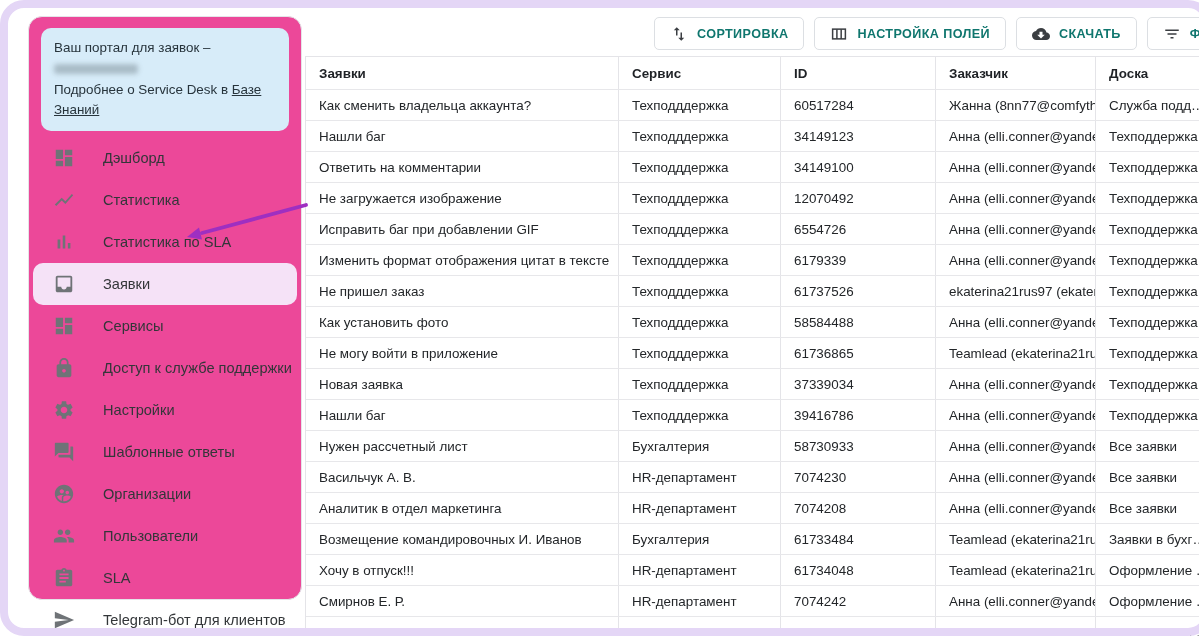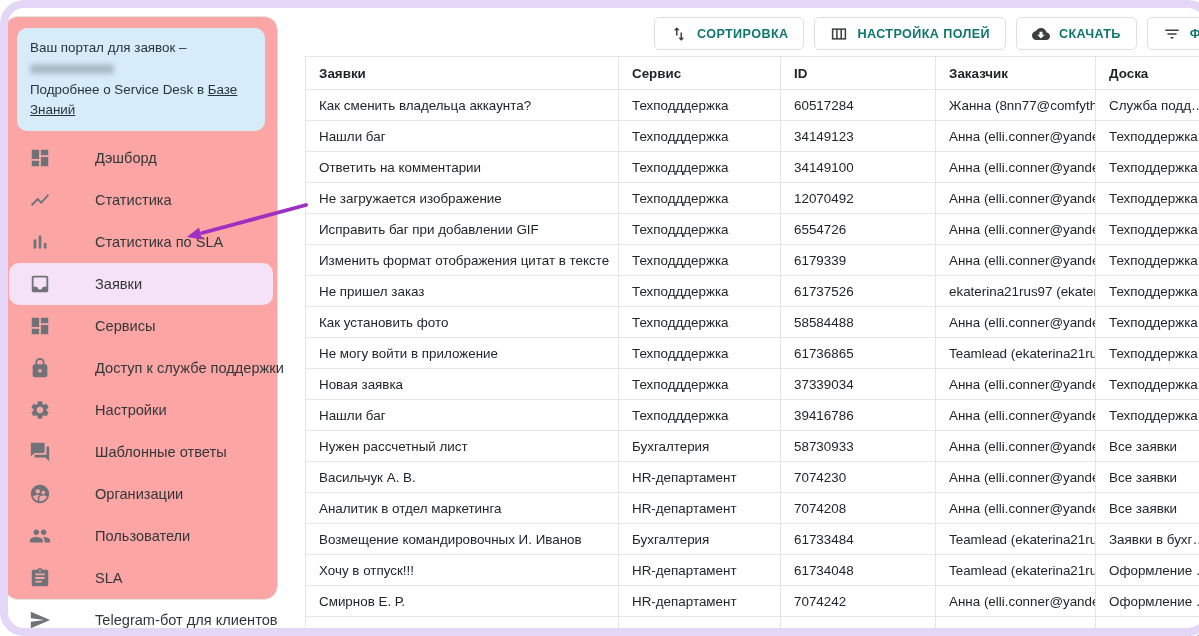--- a/index.html
+++ b/index.html
@@ -5,29 +5,29 @@
   html,body{margin:0;padding:0;background:#fff;}
   body{width:1199px;height:636px;overflow:hidden;font-family:"Liberation Sans",sans-serif;
        -webkit-font-smoothing:antialiased;}
   #screen{position:relative;width:1199px;height:636px;background:#fff;overflow:hidden;}
 
   
   .frame{position:absolute;left:0;top:0;width:1212px;height:636px;box-sizing:border-box;
          border:8px solid #e4d6f6;border-radius:24px;pointer-events:none;z-index:60;}
 
   
-  .sidebar{position:absolute;left:4px;top:16px;width:274px;height:584px;background:#fca5a5;
+  .sidebar{position:absolute;left:28px;top:16px;width:274px;height:584px;background:#ec4899;
            border:1px solid #e4e4e8;border-radius:14px;box-sizing:border-box;z-index:5;}
   .info-box{margin:11px 12px 0 12px;background:#d7ecf9;border-radius:10px;padding:10px 13px;
             font-size:13.4px;line-height:1.55;color:#27343c;}
   .info-box .redacted{display:inline-block;width:84px;height:10px;background:#a9bcc7;
             border-radius:3px;filter:blur(2.5px);vertical-align:middle;}
   .info-box a{color:#27343c;text-decoration:underline;cursor:pointer;}
   .nav{margin-top:6px;}
-  .nav-item{height:42px;display:flex;align-items:center;gap:44px;padding-left:20px;margin:0 4px;
+  .nav-item{height:42px;display:flex;align-items:center;gap:28px;padding-left:20px;margin:0 4px;
             border-radius:10px;cursor:pointer;}
   .nav-item.active{background:#f5e2f7;}
   .nav-ic{width:22px;height:22px;color:#6f7377;flex:0 0 22px;display:flex;align-items:center;}
   .nav-ic svg{width:22px;height:22px;display:block;}
   .nav-label{font-size:14.6px;color:#333639;white-space:nowrap;}
 
   
   .toolbar{position:absolute;left:654px;top:17px;display:flex;gap:10px;z-index:10;}
   .tbtn{height:33px;display:flex;align-items:center;gap:9px;padding:0 15px;background:#fff;
         border:1px solid #dcdfe3;border-radius:5px;font-size:12.6px;font-weight:bold;

